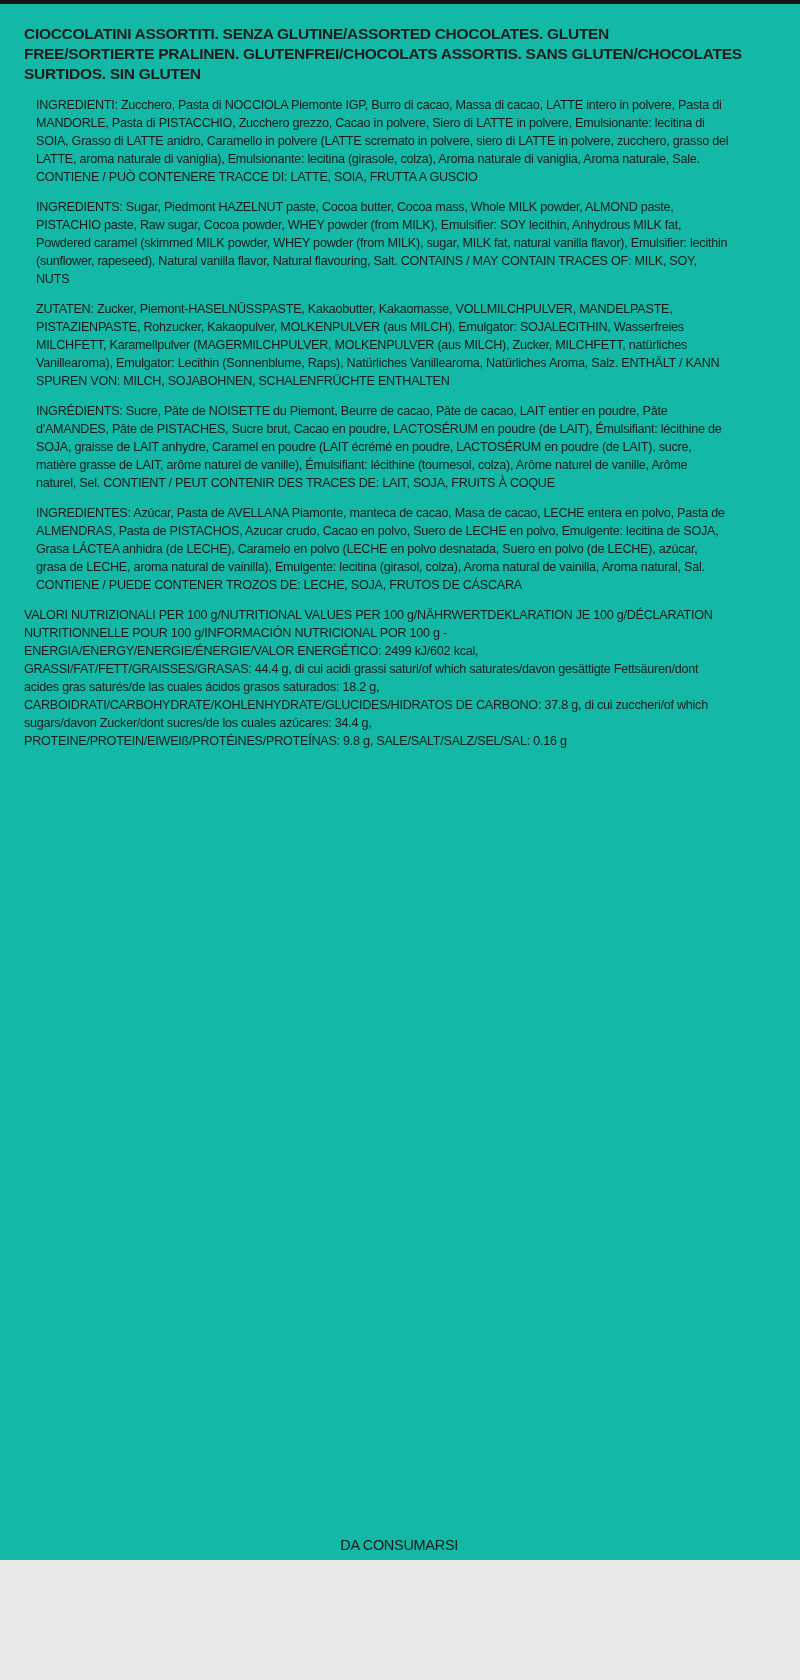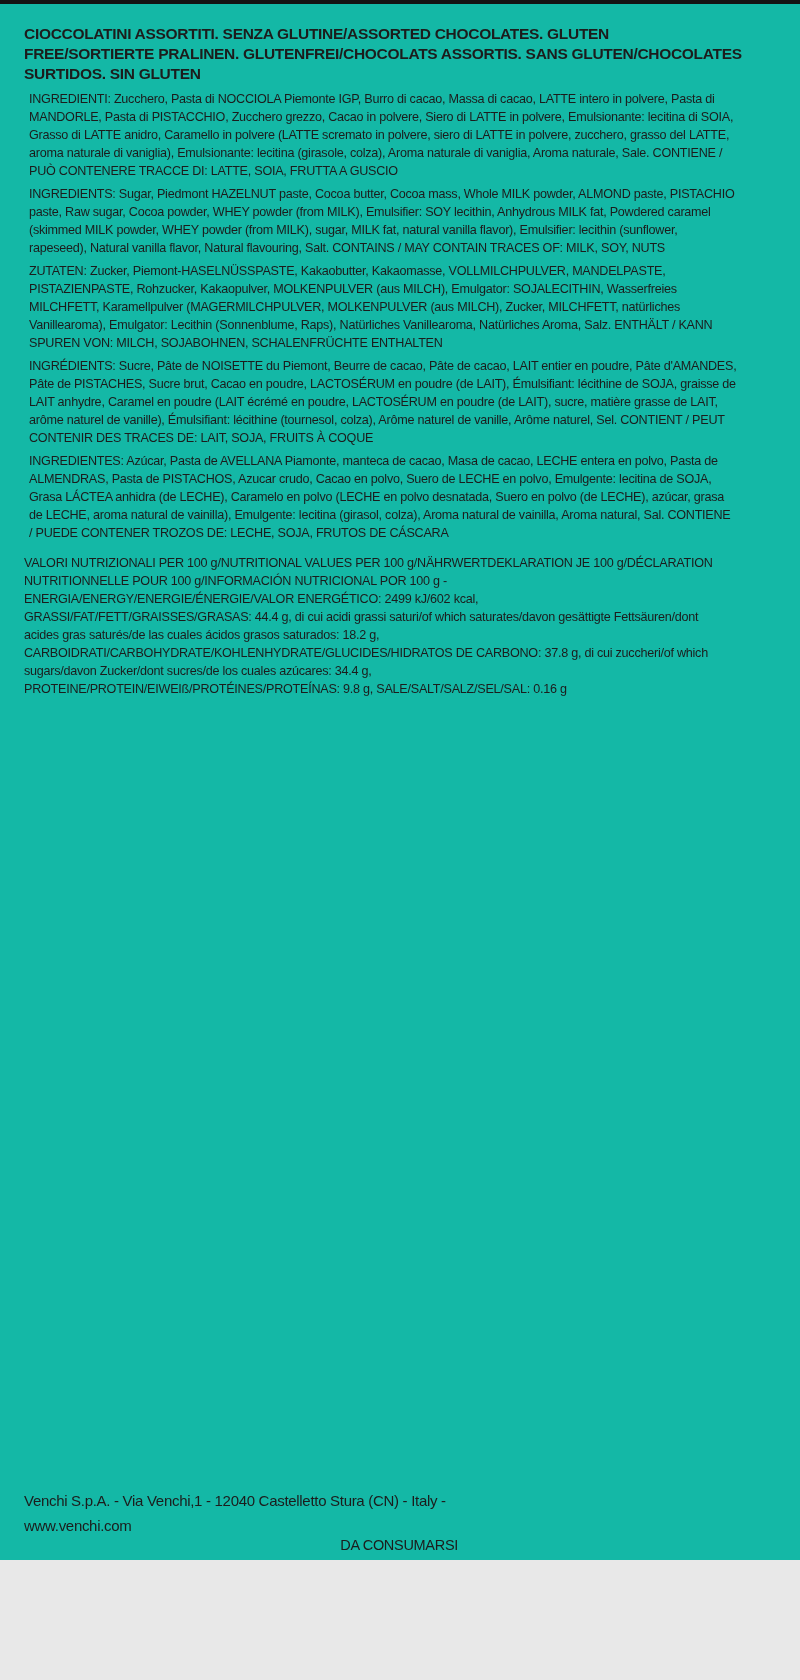--- a/index.html
+++ b/index.html
@@ -18,21 +18,21 @@
     position:absolute;top:24px;left:24px;width:718px;
   }
   .title{
     font-size:15.5px;font-weight:bold;line-height:20px;
     letter-spacing:-0.3px;
     text-transform:uppercase;
     margin:0 0 6px 0;
   }
   .para{
     font-size:12.6px;line-height:18px;letter-spacing:-0.25px;
-    margin:5px;
+    margin:12px;
   }
   .nutrition{
     font-size:12.6px;line-height:18px;letter-spacing:-0.25px;
     margin:12px 12px 0 0;
     white-space:pre-line;
   }
   .footer{position:absolute;left:0;top:0;width:100%;height:100%;pointer-events:none;}
   .address-block{
     position:absolute;left:24px;top:1488px;width:460px;
     font-size:15px;line-height:25px;letter-spacing:-0.3px;
@@ -88,24 +88,20 @@
     <p class="para">INGRÉDIENTS: Sucre, Pâte de NOISETTE du Piemont, Beurre de cacao, Pâte de cacao, LAIT entier en poudre, Pâte d'AMANDES, Pâte de PISTACHES, Sucre brut, Cacao en poudre, LACTOSÉRUM en poudre (de LAIT), Émulsifiant: lécithine de SOJA, graisse de LAIT anhydre, Caramel en poudre (LAIT écrémé en poudre, LACTOSÉRUM en poudre (de LAIT), sucre, matière grasse de LAIT, arôme naturel de vanille), Émulsifiant: lécithine (tournesol, colza), Arôme naturel de vanille, Arôme naturel, Sel. CONTIENT / PEUT CONTENIR DES TRACES DE: LAIT, SOJA, FRUITS À COQUE</p>
     <p class="para">INGREDIENTES: Azúcar, Pasta de AVELLANA Piamonte, manteca de cacao, Masa de cacao, LECHE entera en polvo, Pasta de ALMENDRAS, Pasta de PISTACHOS, Azucar crudo, Cacao en polvo, Suero de LECHE en polvo, Emulgente: lecitina de SOJA, Grasa LÁCTEA anhidra (de LECHE), Caramelo en polvo (LECHE en polvo desnatada, Suero en polvo (de LECHE), azúcar, grasa de LECHE, aroma natural de vainilla), Emulgente: lecitina (girasol, colza), Aroma natural de vainilla, Aroma natural, Sal. CONTIENE / PUEDE CONTENER TROZOS DE: LECHE, SOJA, FRUTOS DE CÁSCARA</p>
     <p class="nutrition">VALORI NUTRIZIONALI PER 100 g/NUTRITIONAL VALUES PER 100 g/NÄHRWERTDEKLARATION JE 100 g/DÉCLARATION NUTRITIONNELLE POUR 100 g/INFORMACIÓN NUTRICIONAL POR 100 g -
 ENERGIA/ENERGY/ENERGIE/ÉNERGIE/VALOR ENERGÉTICO: 2499 kJ/602 kcal,
 GRASSI/FAT/FETT/GRAISSES/GRASAS: 44.4 g, di cui acidi grassi saturi/of which saturates/davon gesättigte Fettsäuren/dont acides gras saturés/de las cuales ácidos grasos saturados: 18.2 g,
 CARBOIDRATI/CARBOHYDRATE/KOHLENHYDRATE/GLUCIDES/HIDRATOS DE CARBONO: 37.8 g, di cui zuccheri/of which sugars/davon Zucker/dont sucres/de los cuales azúcares: 34.4 g,
 PROTEINE/PROTEIN/EIWEIß/PROTÉINES/PROTEÍNAS: 9.8 g, SALE/SALT/SALZ/SEL/SAL: 0.16 g</p>
   </div>
 
   <div class="footer">
-    <div class="address-block">
-      <div>Venchi S.p.A. - Via Venchi,1 - 12040 Castelletto Stura (CN) - Italy -</div>
-      <div>www.venchi.com</div>
-    </div>
 
     <div class="best-before">DA CONSUMARSI
 PREFERIBILMENTE ENTRO IL/BEST BEFORE/MINDESTENS
 HALTBAR BIS/À CONSOMMER DE PRÉFÉRENCE
 AVANT LE/CONSUMIR PREFERENTEMENTE ANTES DEL:</div>
     <div class="lot-line">LOTTO/LOT/LOS/LOT/ANTES:</div>
 
 
     <div class="barcode-wrap">
       <div class="barcode-bars" id="barcode-bars">

